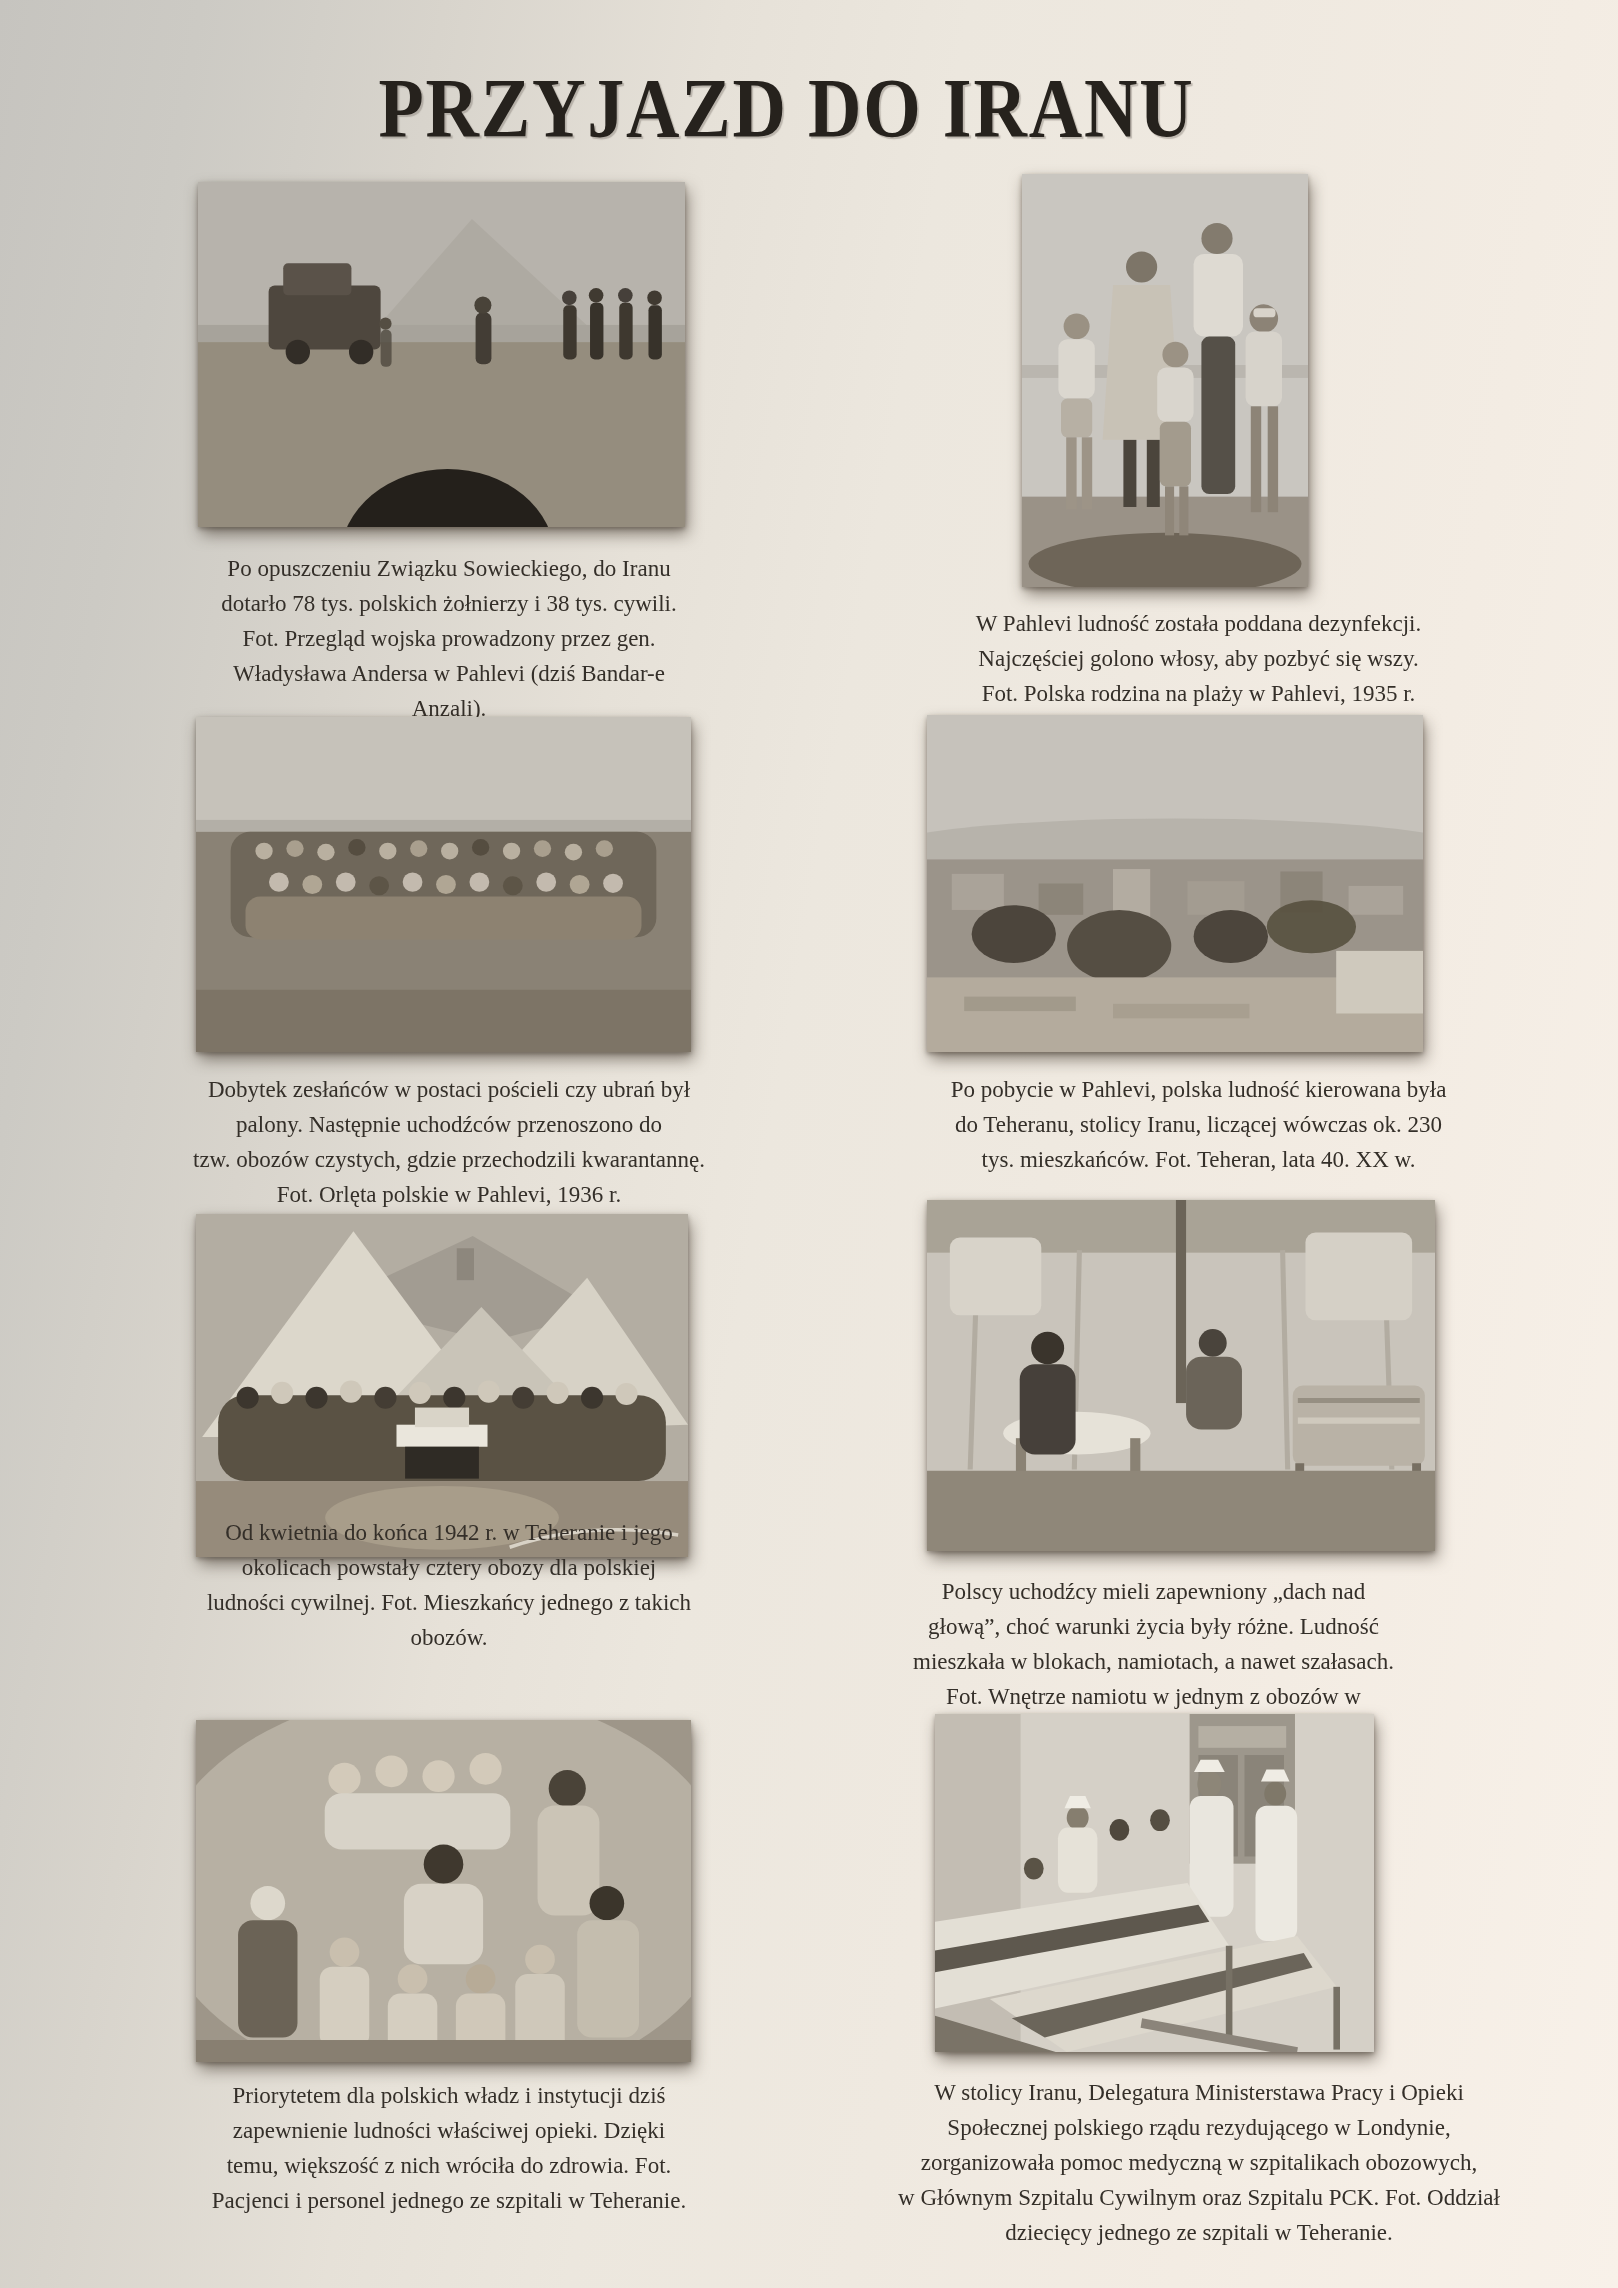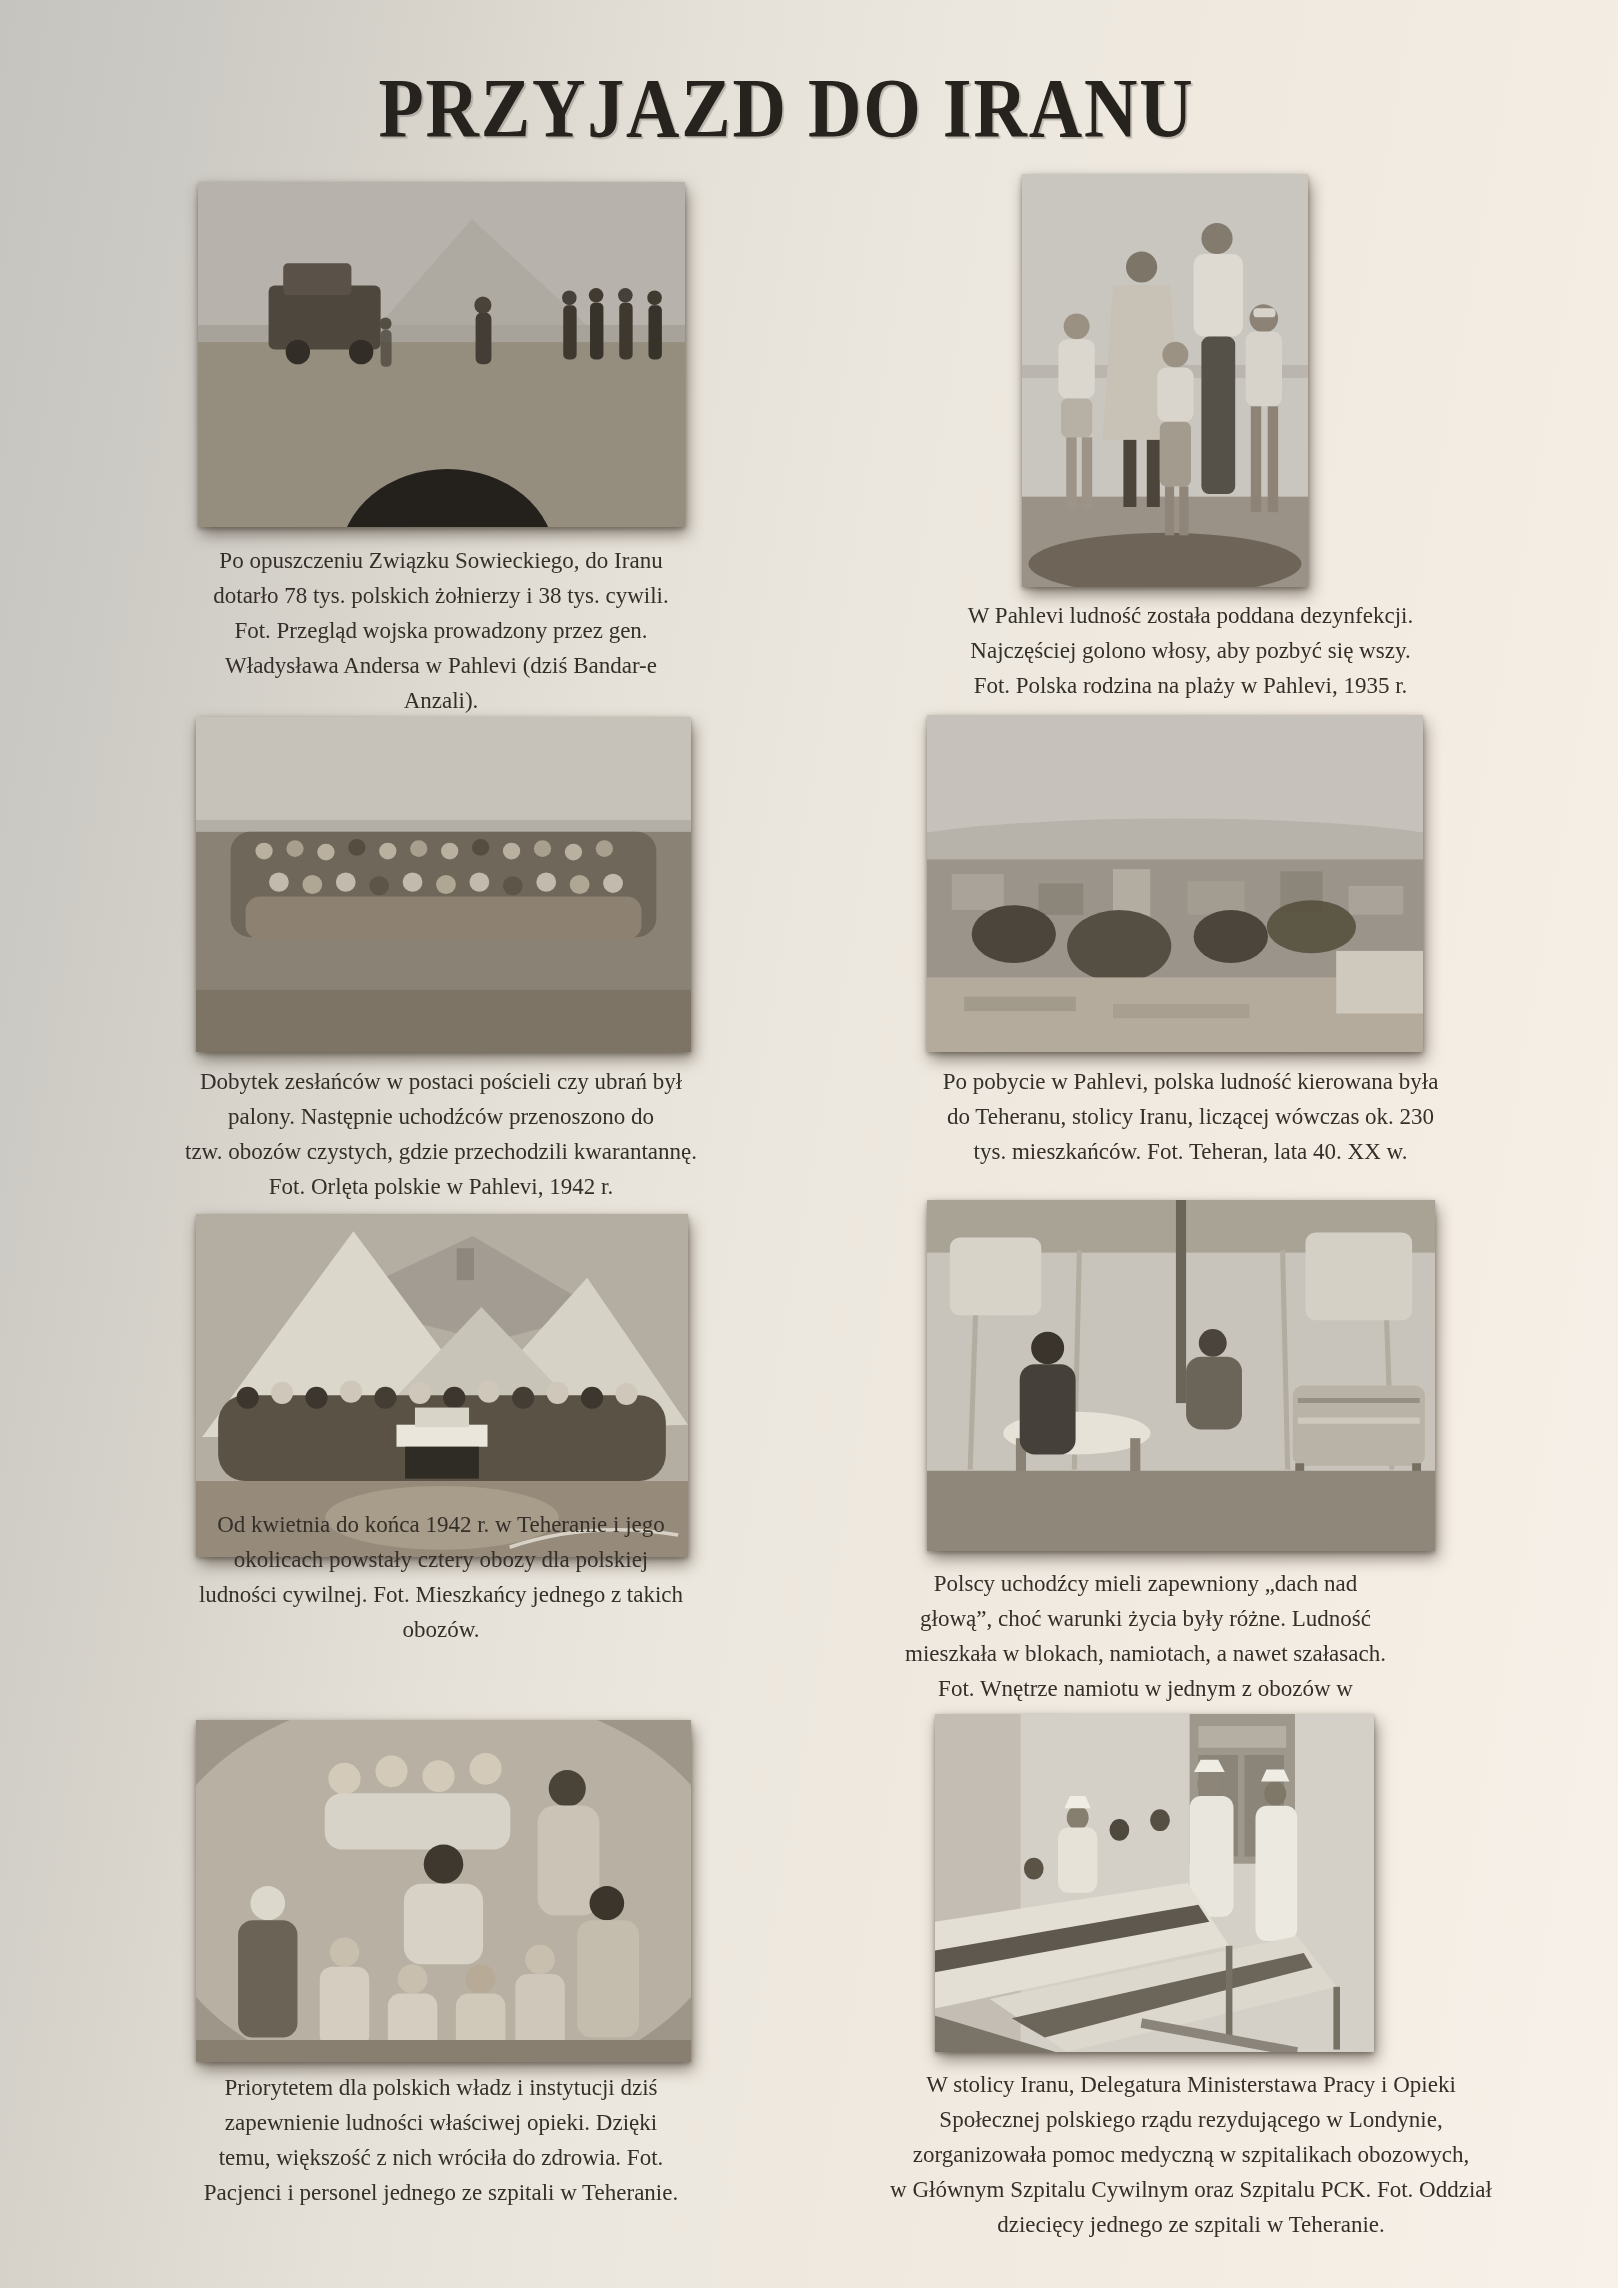--- a/index.html
+++ b/index.html
@@ -32,21 +32,21 @@
   }
   figure.panel{margin:0;padding:0;}
   .photo{
     position:absolute;
     background:#a9a49b;
     box-shadow:2.8px 8.3px 14.8px rgba(55,44,32,0.55), 0 1.8px 4.6px rgba(55,44,32,0.4);
   }
   .photo svg{display:block;width:100%;height:100%;}
   .caption{
     position:absolute;
-    margin:0;
+    margin:8px;
     font-size:23px;
     line-height:35px;
     text-align:center;
     color:#342f29;
     white-space:pre-line;
   }
 </style>
 </head>
 <body>
 
@@ -156,21 +156,21 @@
         <circle cx="283" cy="138" r="8" fill="#c3baae"></circle>
           <circle cx="310" cy="140" r="8" fill="#b0a694"></circle>
         <circle cx="337" cy="139" r="8" fill="#c3baae"></circle>
         <rect x="40" y="150" width="320" height="36" rx="12" fill="#8d8271"></rect>
         <rect x="0" y="228" width="400" height="52" fill="#7d7466"></rect>
       </svg>
     </div>
     <figcaption class="caption" style="left:164px;top:1064px;width:554px">Dobytek zesłańców w postaci pościeli czy ubrań był
 palony. Następnie uchodźców przenoszono do
 tzw. obozów czystych, gdzie przechodzili kwarantannę.
-Fot. Orlęta polskie w Pahlevi, 1942 r.</figcaption>
+Fot. Orlęta polskie w Pahlevi, 1936 r.</figcaption>
   </figure>
 
   <figure class="panel">
     <div class="photo" style="left:927px;top:715px;width:496px;height:337px" role="img" aria-label="Panorama of Teheran in the 1940s with trees and low buildings">
       <svg viewBox="0 0 400 280" preserveAspectRatio="none">
         <rect x="0" y="0" width="400" height="280" fill="#c6c2bb"></rect>
         <ellipse cx="200" cy="112" rx="240" ry="26" fill="#b7b3ab"></ellipse>
         <rect x="0" y="120" width="400" height="104" fill="#9b948a"></rect>
         <rect x="20" y="132" width="42" height="30" fill="#aaa399"></rect>
         <rect x="90" y="140" width="36" height="26" fill="#8c8579"></rect>

